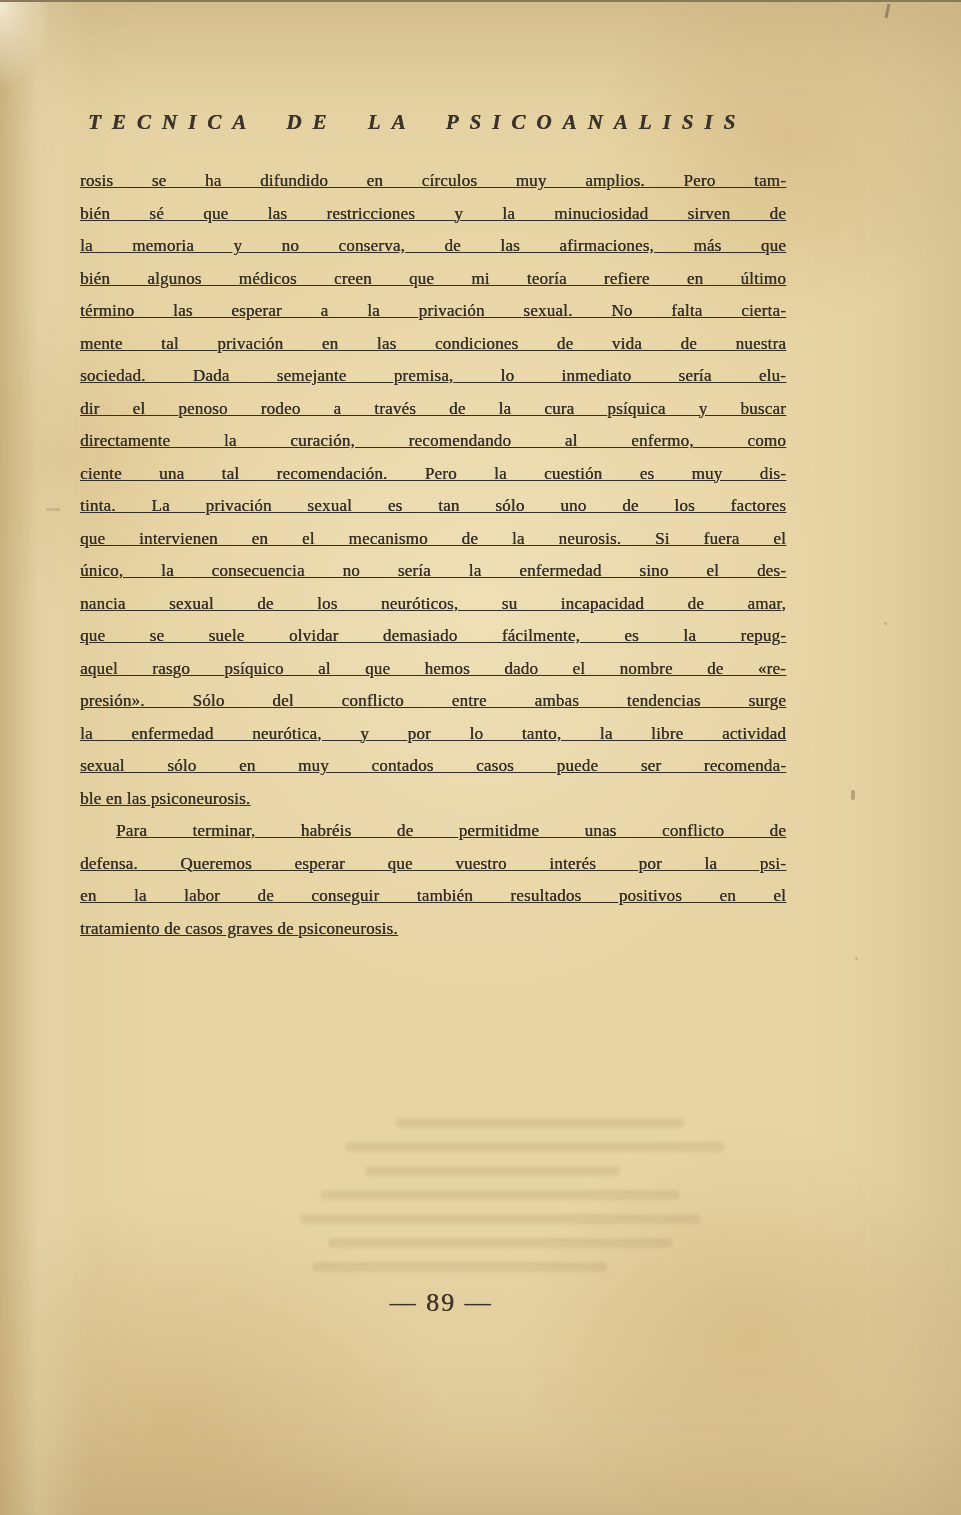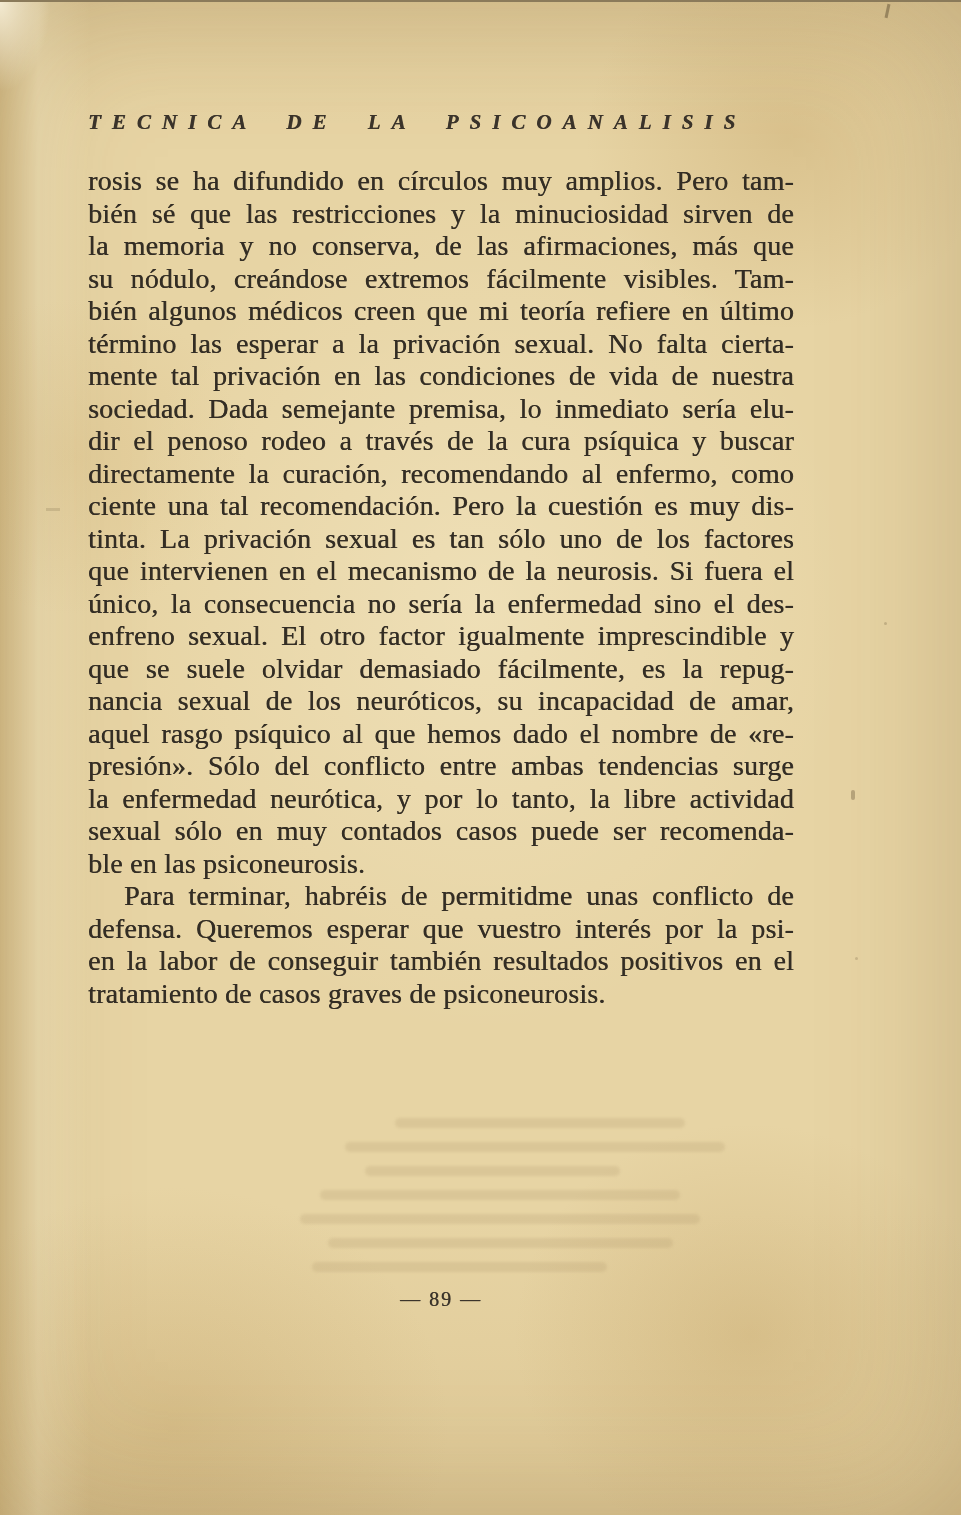--- a/index.html
+++ b/index.html
@@ -34,34 +34,35 @@
     font-style: italic;
     font-weight: bold;
     letter-spacing: 11px;
     word-spacing: 14px;
     color: #3a332a;
     white-space: nowrap;
     text-shadow: 0.4px 0 rgba(58,51,42,0.85);
   }
   .body-text {
     position: absolute;
-    left: 88px; top: 163px; width: 706px;
-    font-size: 28px;
+    left: 80px; top: 163px; width: 706px;
+    font-size: 17px;
     line-height: 32.5px;
     letter-spacing: 0.2px;
     text-shadow: 0.4px 0 rgba(51,45,36,0.85);
+    text-decoration: underline;
   }
   .para .line { text-align: justify; text-align-last: justify; }
   .para .line.last { text-align-last: left; }
   .para.indent-first .line:first-child { text-indent: 36px; }
   .page-number {
     position: absolute;
     left: 88px; top: 1286px; width: 706px;
     text-align: center;
-    font-size: 20px;
+    font-size: 26px;
     letter-spacing: 2px;
     color: #3a332a;
     text-shadow: 0.4px 0 rgba(58,51,42,0.8);
   }
   
   .bleedthrough {
     position: absolute; left: 300px; top: 1116px; width: 440px;
     filter: blur(1.6px); opacity: 0.55; pointer-events: none;
   }
   .bleedthrough .gl {
@@ -89,34 +90,32 @@
 
   <div class="corner-highlight"></div>
 
   <div class="header">TECNICA DE LA PSICOANALISIS</div>
 
   <div class="body-text">
     <div class="para">
         <div class="line">rosis se ha difundido en círculos muy amplios. Pero tam-</div>
         <div class="line">bién sé que las restricciones y la minuciosidad sirven de</div>
         <div class="line">la memoria y no conserva, de las afirmaciones, más que</div>
-        <div class="line">su nódulo, creándose extremos fácilmente visibles. Tam-</div>
         <div class="line">bién algunos médicos creen que mi teoría refiere en último</div>
         <div class="line">término las esperar a la privación sexual. No falta cierta-</div>
         <div class="line">mente tal privación en las condiciones de vida de nuestra</div>
         <div class="line">sociedad. Dada semejante premisa, lo inmediato sería elu-</div>
         <div class="line">dir el penoso rodeo a través de la cura psíquica y buscar</div>
         <div class="line">directamente la curación, recomendando al enfermo, como</div>
         <div class="line">ciente una tal recomendación. Pero la cuestión es muy dis-</div>
         <div class="line">tinta. La privación sexual es tan sólo uno de los factores</div>
         <div class="line">que intervienen en el mecanismo de la neurosis. Si fuera el</div>
         <div class="line">único, la consecuencia no sería la enfermedad sino el des-</div>
-        <div class="line">enfreno sexual. El otro factor igualmente imprescindible y</div>
+        <div class="line">nancia sexual de los neuróticos, su incapacidad de amar,</div>
         <div class="line">que se suele olvidar demasiado fácilmente, es la repug-</div>
-        <div class="line">nancia sexual de los neuróticos, su incapacidad de amar,</div>
         <div class="line">aquel rasgo psíquico al que hemos dado el nombre de «re-</div>
         <div class="line">presión». Sólo del conflicto entre ambas tendencias surge</div>
         <div class="line">la enfermedad neurótica, y por lo tanto, la libre actividad</div>
         <div class="line">sexual sólo en muy contados casos puede ser recomenda-</div>
         <div class="line last">ble en las psiconeurosis.</div>
       </div>
     <div class="para indent-first">
         <div class="line">Para terminar, habréis de permitidme unas conflicto de</div>
         <div class="line">defensa. Queremos esperar que vuestro interés por la psi-</div>
         <div class="line">en la labor de conseguir también resultados positivos en el</div>

